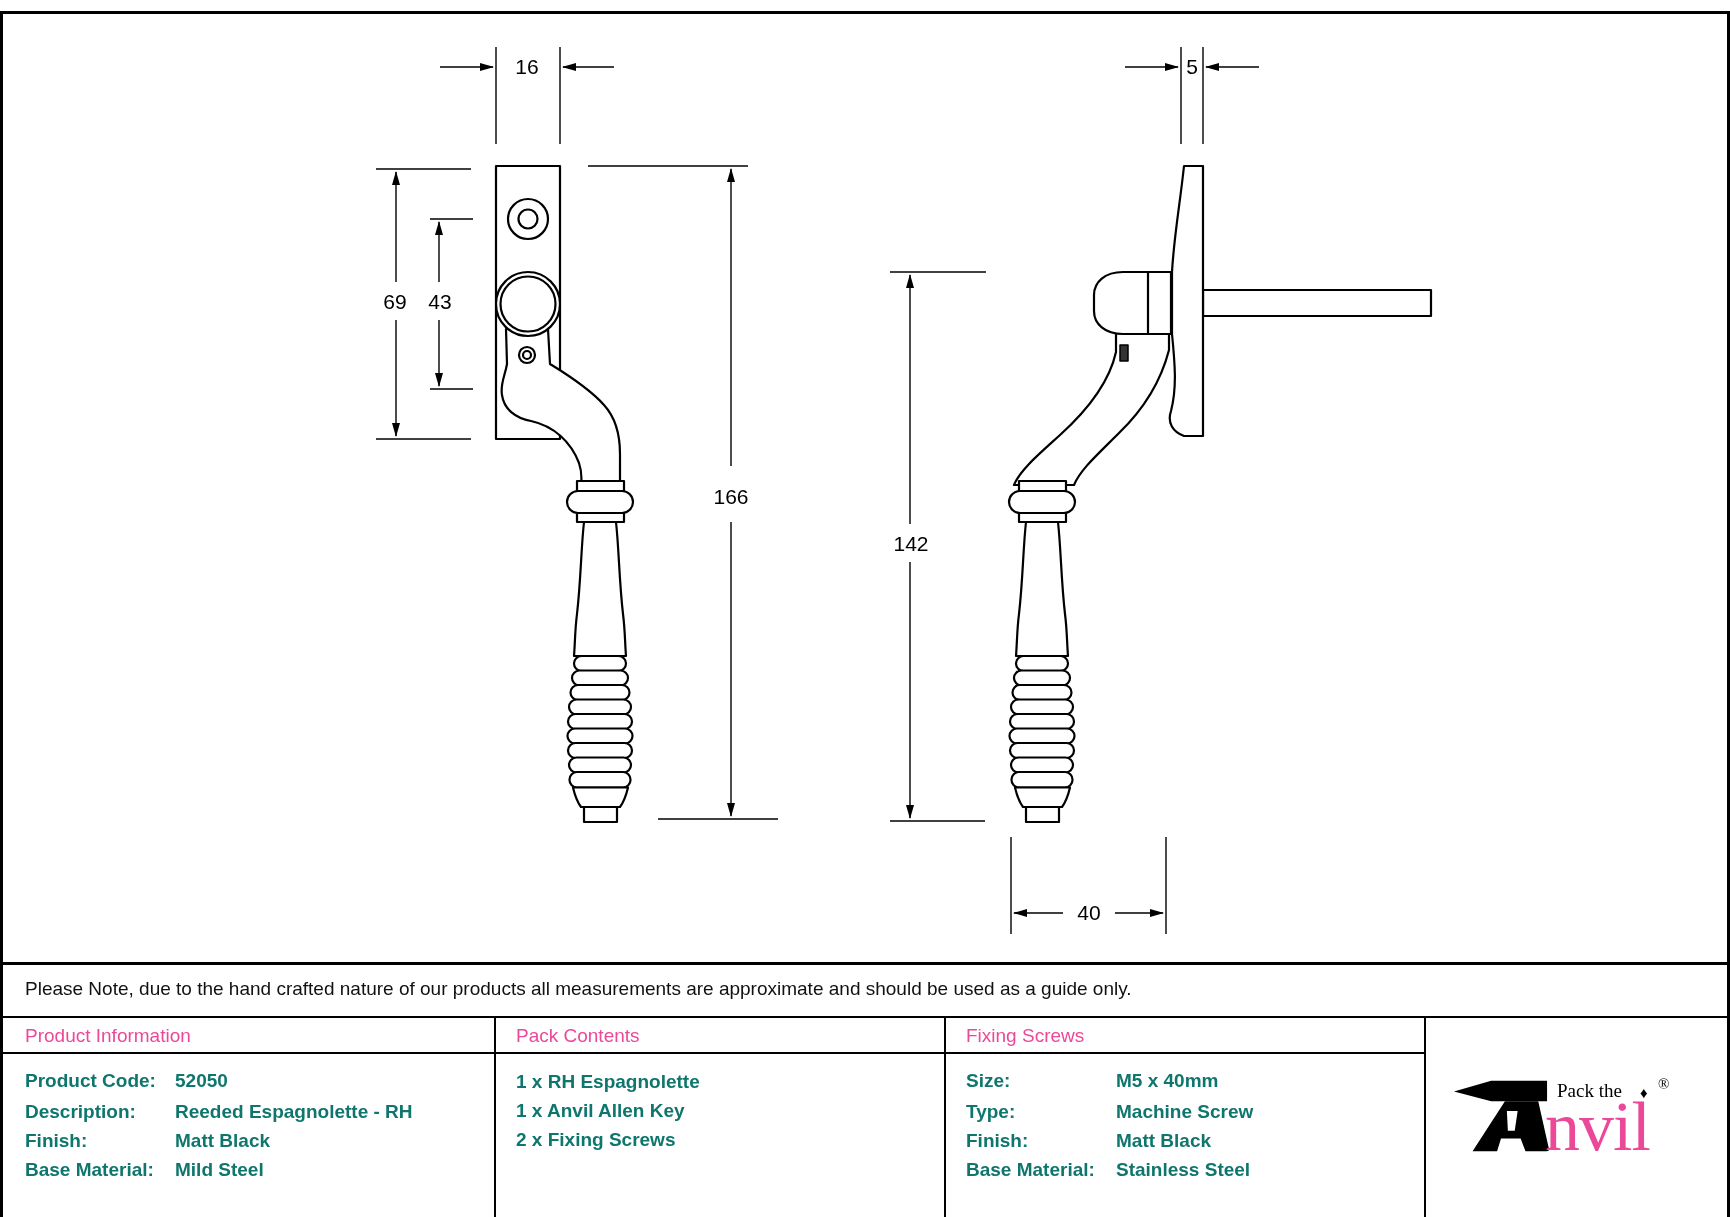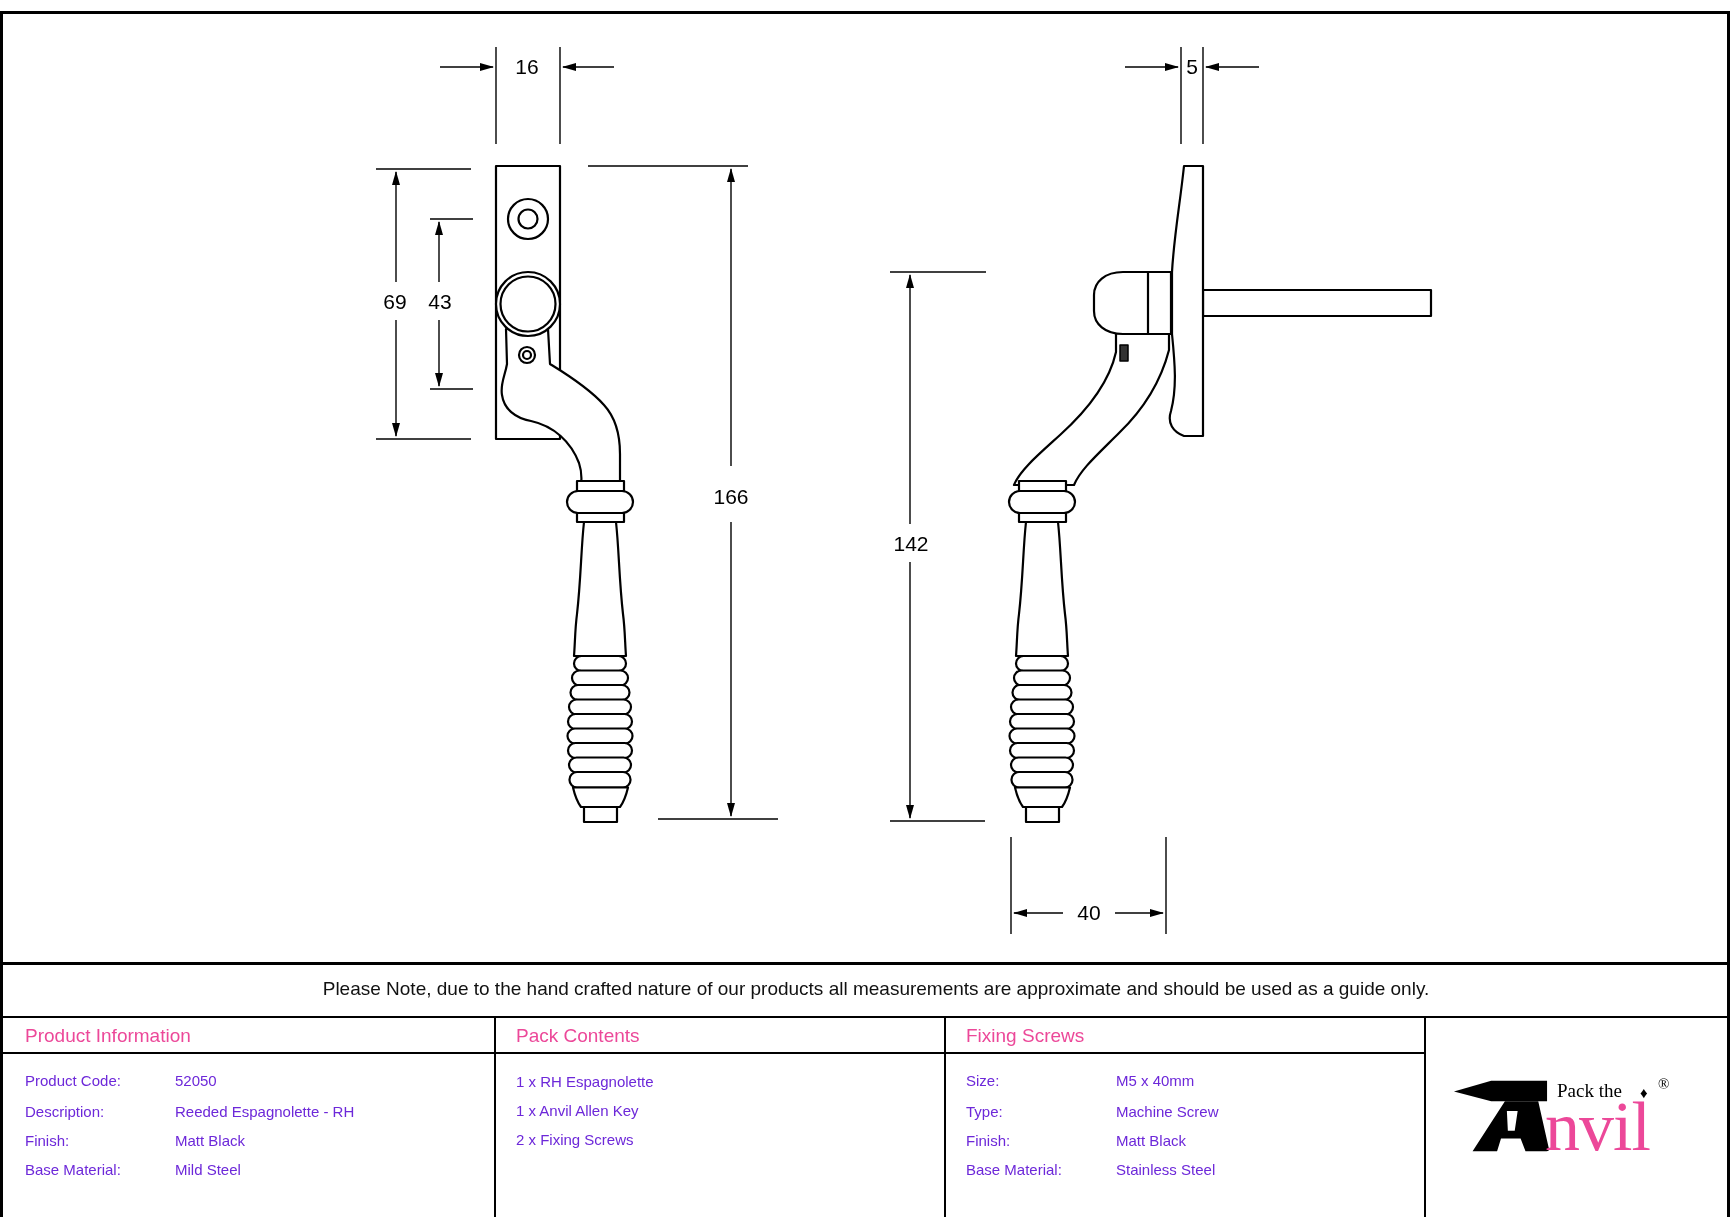--- a/index.html
+++ b/index.html
@@ -14,27 +14,26 @@
     overflow:hidden;
     margin-top:11px;
   }
   .abs{position:absolute;}
   .hline{position:absolute;background:#000;}
   .vline{position:absolute;background:#000;}
   .note-row{
     position:absolute;left:0;top:948px;width:1724px;height:54px;
     line-height:54px;padding-left:22px;font-size:19px;color:#111;
     box-sizing:border-box;
-    text-align:center;
   }
   .hdr{
     position:absolute;top:1004px;height:36px;line-height:36px;
     font-size:19px;color:#ec4899;
   }
-  .cell-label{position:absolute;font-size:15px;color:#6d28d9;height:24px;line-height:24px;white-space:nowrap;}
+  .cell-label{position:absolute;font-size:19px;color:#0f766e;height:24px;line-height:24px;white-space:nowrap;font-weight:bold;}
   svg text{font-family:"Liberation Sans",sans-serif;}
   .logo-tagline{position:absolute;font-family:"Liberation Serif",serif;font-size:19px;color:#000;}
   .logo-brand{position:absolute;font-family:"Liberation Serif",serif;font-size:70px;line-height:62px;color:#ec4899;letter-spacing:-1px;}
   .logo-diamond{position:absolute;font-size:15px;color:#000;}
   .logo-reg{position:absolute;font-family:"Liberation Serif",serif;font-size:15px;color:#000;}
 </style>
 </head>
 <body>
 
 <div class="page">

